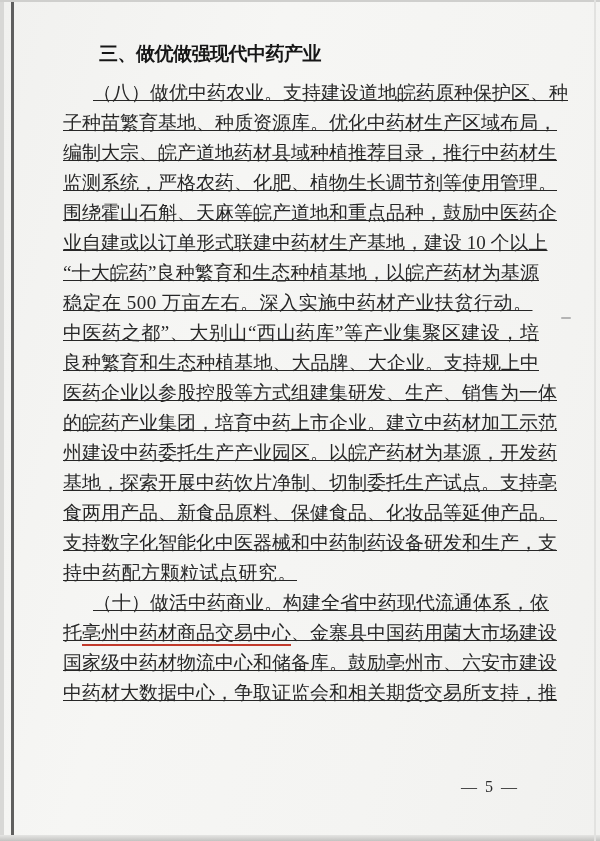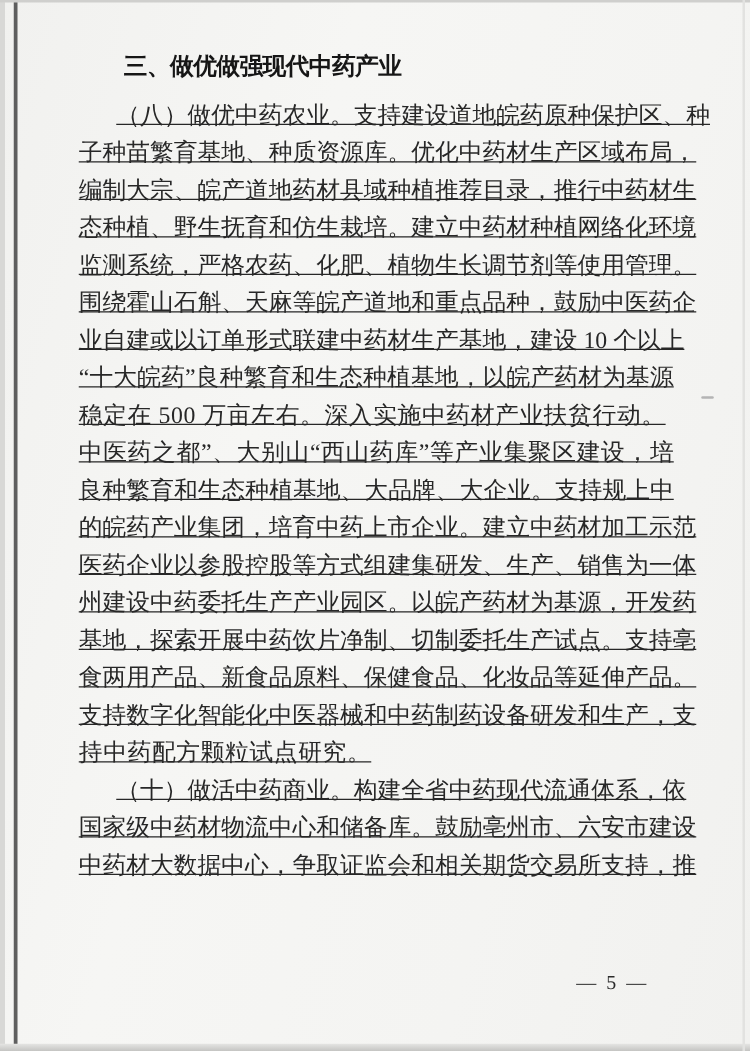--- a/index.html
+++ b/index.html
@@ -54,38 +54,38 @@
 
 <div class="paper">
 
   <div class="doc-heading">三、做优做强现代中药产业</div>
 
   <div class="doc-body">
 
     <div class="line indent">（八）做优中药农业。支持建设道地皖药原种保护区、种</div>
     <div class="line">子种苗繁育基地、种质资源库。优化中药材生产区域布局，</div>
     <div class="line">编制大宗、皖产道地药材县域种植推荐目录，推行中药材生</div>
-    <div class="line">态种植、野生抚育和仿生栽培。建立中药材种植网络化环境</div>
     <div class="line">监测系统，严格农药、化肥、植物生长调节剂等使用管理。</div>
     <div class="line">围绕霍山石斛、天麻等皖产道地和重点品种，鼓励中医药企</div>
     <div class="line">业自建或以订单形式联建中药材生产基地，建设 10 个以上</div>
     <div class="line">“十大皖药”良种繁育和生态种植基地，以皖产药材为基源</div>
     <div class="line short">稳定在 500 万亩左右。深入实施中药材产业扶贫行动。</div>
 
     <div class="line">中医药之都”、大别山“西山药库”等产业集聚区建设，培</div>
     <div class="line">良种繁育和生态种植基地、大品牌、大企业。支持规上中</div>
+    <div class="line">医药企业以参股控股等方式组建集研发、生产、销售为一体</div>
     <div class="line">的皖药产业集团，培育中药上市企业。建立中药材加工示范</div>
-    <div class="line">医药企业以参股控股等方式组建集研发、生产、销售为一体</div>
     <div class="line">州建设中药委托生产产业园区。以皖产药材为基源，开发药</div>
     <div class="line">基地，探索开展中药饮片净制、切制委托生产试点。支持亳</div>
     <div class="line">食两用产品、新食品原料、保健食品、化妆品等延伸产品。</div>
     <div class="line">支持数字化智能化中医器械和中药制药设备研发和生产，支</div>
     <div class="line short">持中药配方颗粒试点研究。</div>
 
     <div class="line indent">（十）做活中药商业。构建全省中药现代流通体系，依</div>
+    <div class="line"><span>托</span><span class="red-underline">亳州中药材商品交易中心</span><span>、金寨县中国药用菌大市场建设</span></div>
     <div class="line">国家级中药材物流中心和储备库。鼓励亳州市、六安市建设</div>
     <div class="line">中药材大数据中心，争取证监会和相关期货交易所支持，推</div>
   </div>
 
   <div class="page-number">— 5 —</div>
 
   <div class="scan-edge-left"></div>
   <div class="scan-line-left"></div>
   <div class="scan-edge-top"></div>
   <div class="scan-edge-bottom"></div>

